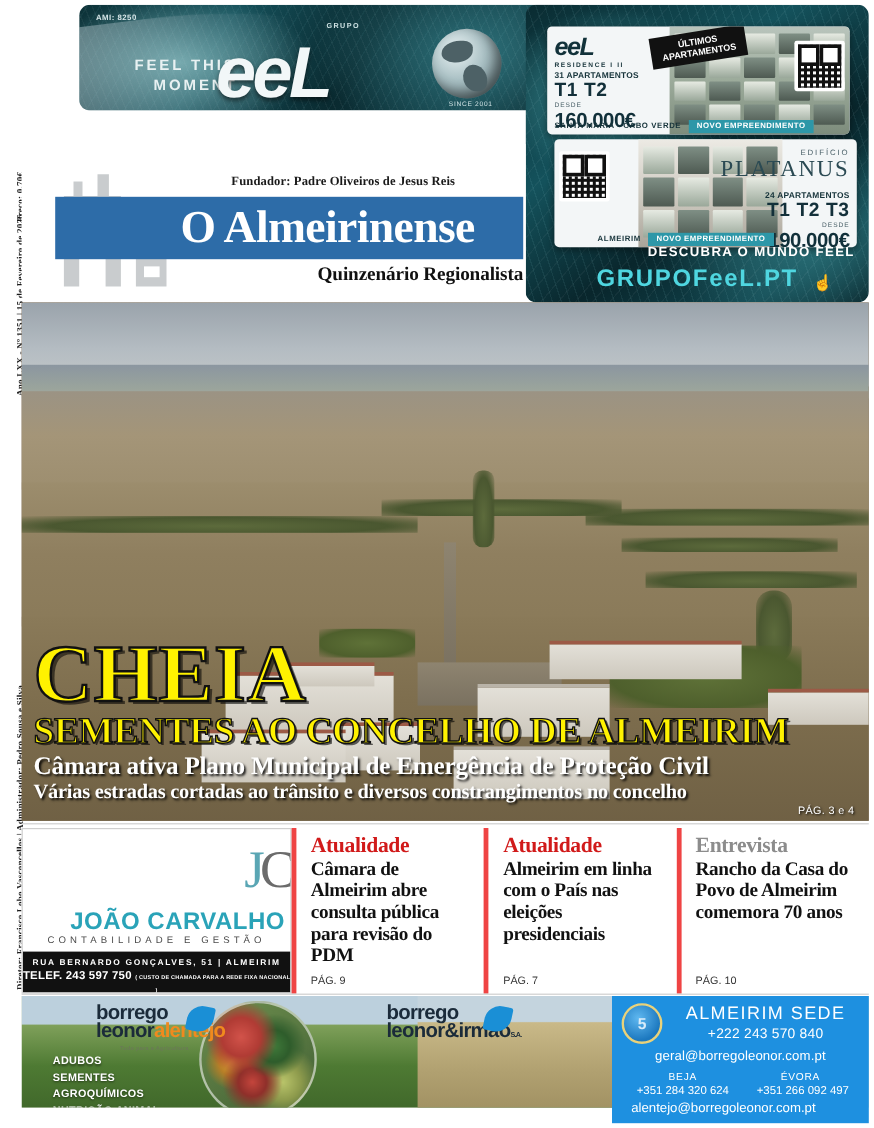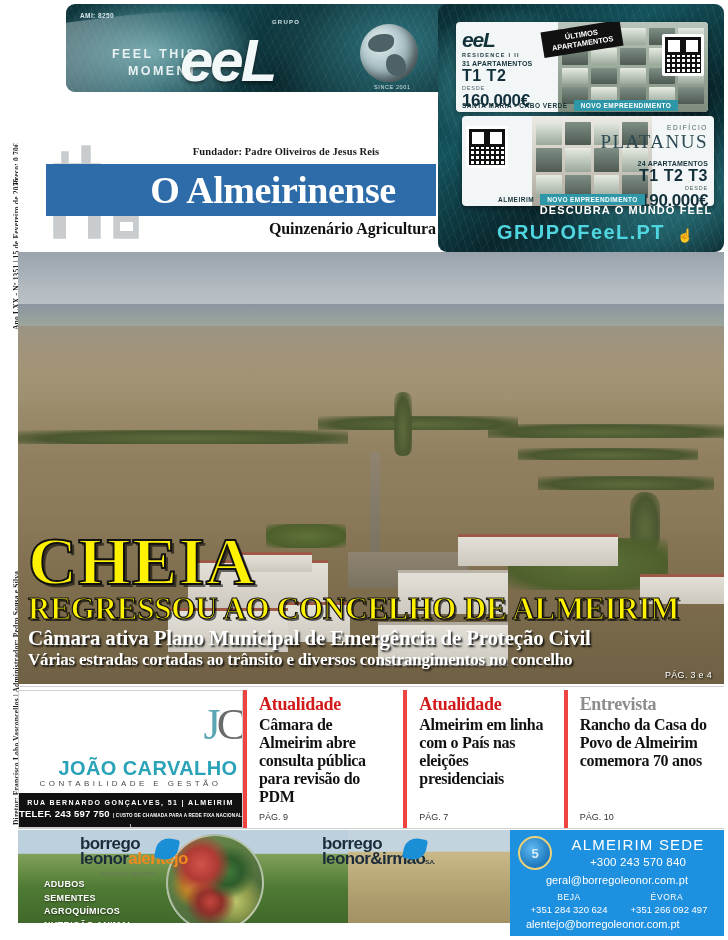--- a/index.html
+++ b/index.html
@@ -646,21 +646,21 @@
                M72 44 L72 112 L100 112 L100 44 Z" fill="#c9ccce" stroke="#ffffff" stroke-width="2.5"></path>
       <path d="M26 112 L26 72 Q37 58 48 72 L48 112 Z" fill="#ffffff"></path>
       <rect x="80" y="54" width="13" height="13" fill="#ffffff"></rect>
       <rect x="80" y="76" width="13" height="9" fill="#ffffff"></rect>
       <rect x="80" y="94" width="13" height="9" fill="#ffffff"></rect>
     </svg>
   </div>
   <div class="founder">Fundador: Padre Oliveiros de Jesus Reis</div>
   <div class="title-bar"></div>
   <div class="title-text">O Almeirinense</div>
-  <div class="quinzenario">Quinzenário Agricultura</div>
+  <div class="quinzenario">Quinzenário Regionalista</div>
 </div>
 
 <div class="hero">
   <div class="sky"></div>
   <div class="hills"></div>
   <div class="water-far"></div>
   <div class="water-mid"></div>
   <div class="water-near"></div>
 
   <div class="treeline" style="left:0px; top:178px; width:330px;"></div>
@@ -681,21 +681,21 @@
   <div class="bldgblock" style="left:216px; top:300px; width:78px; height:20px;"></div>
   <div class="bldgblock" style="left:440px; top:282px; width:160px; height:32px;"></div>
   <div class="bldgblock" style="left:380px; top:318px; width:110px; height:44px; border-top-color:#b9b3a8;"></div>
   <div class="bldgblock" style="left:622px; top:322px; width:84px; height:30px;"></div>
   <div class="bldgblock" style="left:262px; top:350px; width:70px; height:40px;"></div>
   <div class="bldgblock" style="left:150px; top:356px; width:120px; height:44px;"></div>
   <div class="bldgblock" style="left:360px; top:370px; width:130px; height:44px; border-top-color:#aea89d;"></div>
 
   <div class="hl-wrap">
     <div class="cheia">CHEIA</div>
-    <div class="regressou">REGRESSOU AO CONCELHO DE ALMEIRIM</div>
+    <div class="regressou">SEMENTES AO CONCELHO DE ALMEIRIM</div>
     <div class="sub1">Câmara ativa Plano Municipal de Emergência de Proteção Civil</div>
     <div class="sub2">Várias estradas cortadas ao trânsito e diversos constrangimentos no concelho</div>
     <div class="pag34">PÁG. 3 e 4</div>
   </div>
 </div>
 
 <div class="teasers">
 
   <div class="jc-box">
     <div class="jc-mark">J<span class="c2">C</span></div>
@@ -756,21 +756,21 @@
   </div>
   <div class="brg-swoosh" style="left:386px; top:8px;"></div>
 
 </div>
 
 <div class="contact">
   <div class="seal">
       <div class="seal-in">5</div>
     </div>
   <div class="c-title">ALMEIRIM SEDE</div>
-  <div class="c-phone">+300 243 570 840</div>
+  <div class="c-phone">+222 243 570 840</div>
   <div class="c-mail">geral@borregoleonor.com.pt</div>
   <div class="c-city" style="left:14px; width:90px;">BEJA</div>
   <div class="c-num" style="left:4px; width:110px;">+351 284 320 624</div>
   <div class="c-city" style="left:112px; width:90px;">ÉVORA</div>
   <div class="c-num" style="left:104px; width:110px;">+351 266 092 497</div>
   <div class="c-mail2">alentejo@borregoleonor.com.pt</div>
 </div>
 
 <div class="hrule" style="top:686px;"></div>
 <div class="hrule" style="top:828px;"></div>

